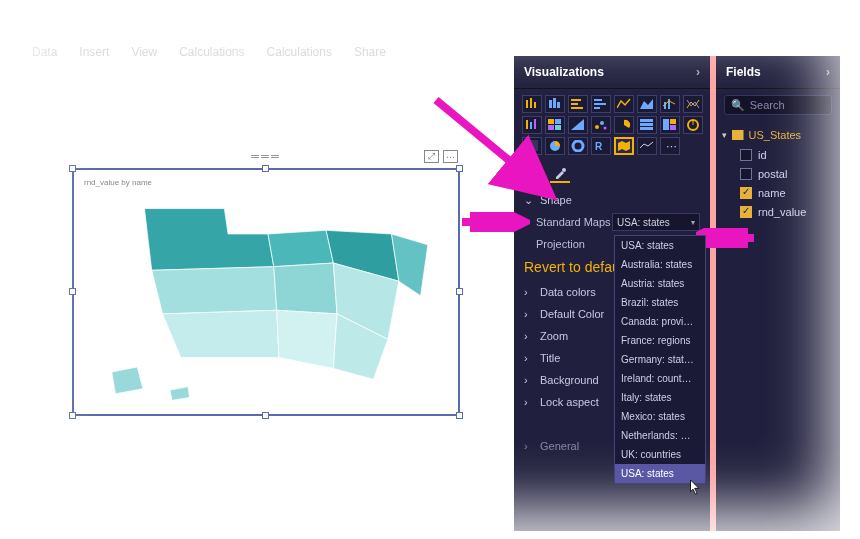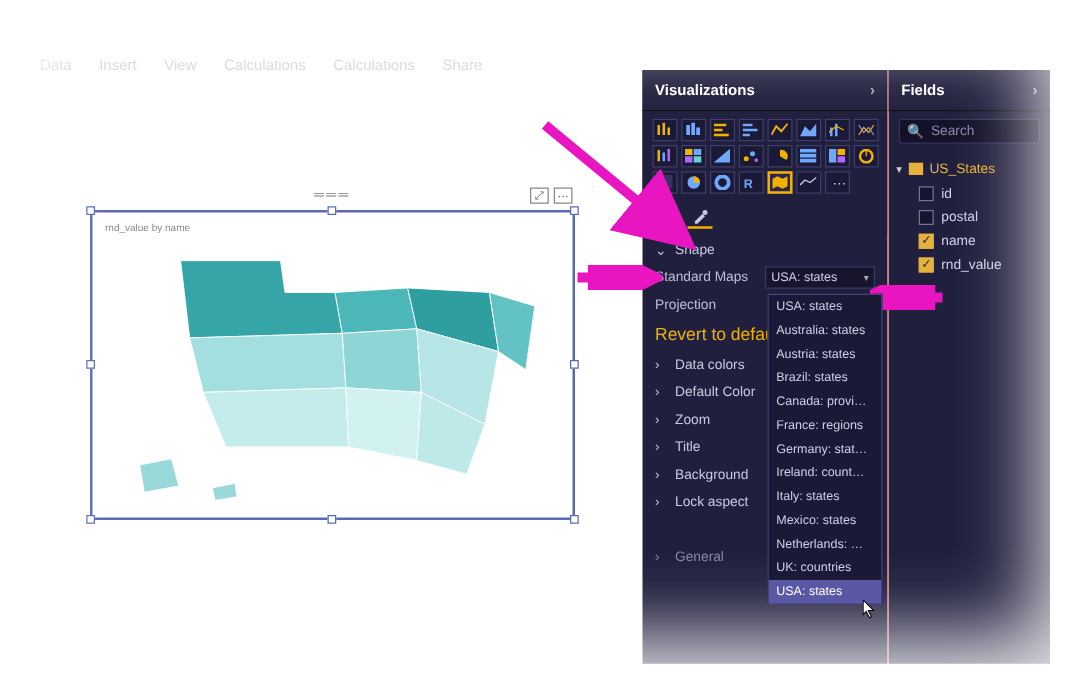--- a/index.html
+++ b/index.html
@@ -20,39 +20,39 @@
   .visual-menu { position:absolute; top:-20px; right:0; display:flex; gap:4px; }
   .visual-menu span { width:15px; height:13px; border:1px solid #888; font-size:9px; color:#666; display:flex; align-items:center; justify-content:center; }
   .canvas-title { position:absolute; top:8px; left:10px; font-size:8px; color:#888; }
   .us-map { position:absolute; top:24px; left:6px; width:376px; height:218px; }
   .us-map svg { width:100%; height:100%; }
 
   
   .side-panels { position: absolute; top: 56px; right: 20px; bottom: 8px; display: flex; }
   .panel { background: #201f3d; color: #cfcfe6; display:flex; flex-direction:column; }
   .panel.viz { width: 196px; }
-  .panel.fields { width: 130px; border-left: 1px solid #fca5a5; }
+  .panel.fields { width: 130px; border-left: 6px solid #fca5a5; }
   .panel-header { height: 30px; display:flex; align-items:center; justify-content:space-between; padding:16px 10px; background:#201f3d; color:#fff; font-size:12px; font-weight:600; border-bottom:1px solid #111; }
   .panel-header .chev { color:#aaa; font-size:12px; }
 
   
   .viz-gallery { padding:6px 8px 4px 8px; display:grid; grid-template-columns: repeat(8, 20px); grid-auto-rows: 18px; gap:3px; background:#201f3d;}
   .viz-gallery .vg { background:#1a1936; border:1px solid #3f3e6a; display:flex; align-items:center; justify-content:center;}
   .viz-gallery .vg svg { width:14px; height:12px; }
   .viz-gallery .vg.selected { outline:2px solid #f2b200; outline-offset:-2px; background:#2a2753;}
   .viz-tabs { display:flex; gap:6px; padding: 6px 10px 4px 10px; background:#201f3d;}
   .viz-tab { width:20px; height:18px; display:flex; align-items:center; justify-content:center; color:#bdbde0; }
   .viz-tab.active { border-bottom:2px solid #f2b200; }
   .format-body { flex:1; overflow:hidden; font-size:11px; color:#cac9e2; padding:2px 10px 6px 10px; position:relative;}
   .section-row { display:flex; align-items:center; height:22px; gap:6px; cursor:pointer;}
   .section-row .chev { width:10px; display:inline-block; }
   .section-row.open .chev::before { content:"⌄"; }
   .section-row:not(.open) .chev::before { content:"›"; }
   .prop-row { display:flex; align-items:center; justify-content:space-between; height:22px; }
-  .prop-row .label { color:#bfbedb; }
+  .prop-row .label { color:#bfbedb;margin-left:12px; }
   .revert { color:#f2b200; font-size:14px; padding:4px 0 6px 0;}
   .dd-box { display:flex; align-items:center; justify-content:space-between; background:#16152d; border:1px solid #3a3865; width:88px; height:18px; padding:0 4px; font-size:10px; color:#cfcfe6;}
   .dd-box .car { font-size:8px; color:#aaa; }
 
   
   .dd-list { position:absolute; top:48px; right:4px; width:92px; background:#1a1936; border:1px solid #45437a; z-index:30;}
   .dd-item { font-size:10px; color:#cfcfe6; padding:3px 6px; height:19px; display:flex; align-items:center; cursor:pointer;}
   .dd-item.sel { background:#5a58a5; color:#fff; }
 
   .toggle-row { display:flex; align-items:center; justify-content:flex-end; gap:6px; font-size:10px; color:#bfbedb; padding-right:2px; height:22px;}

